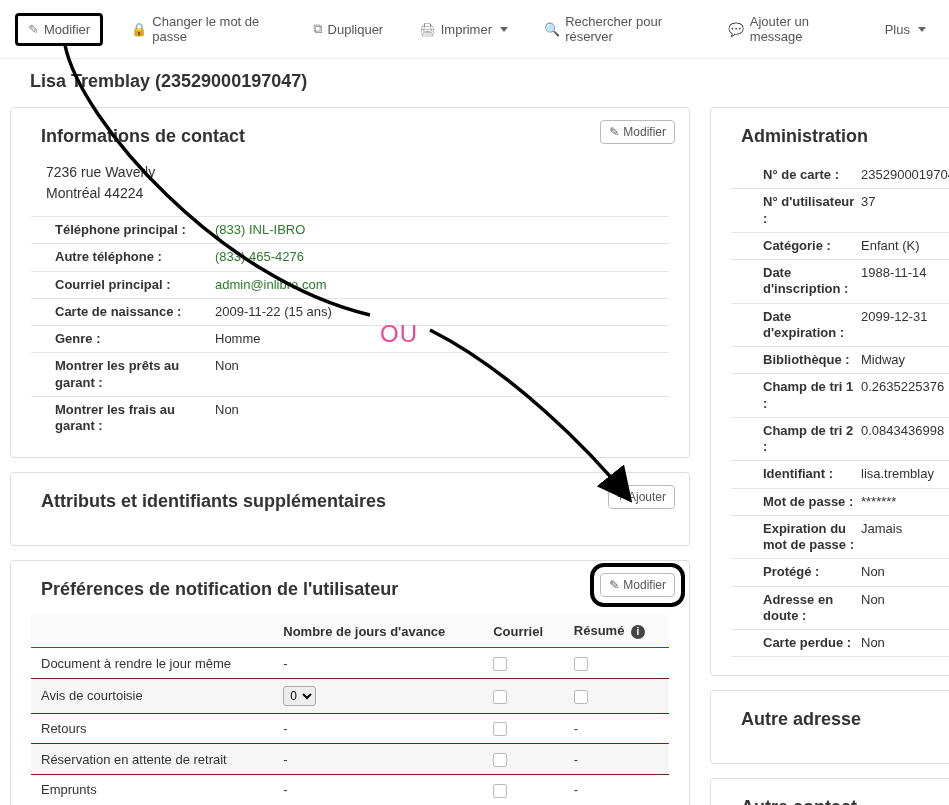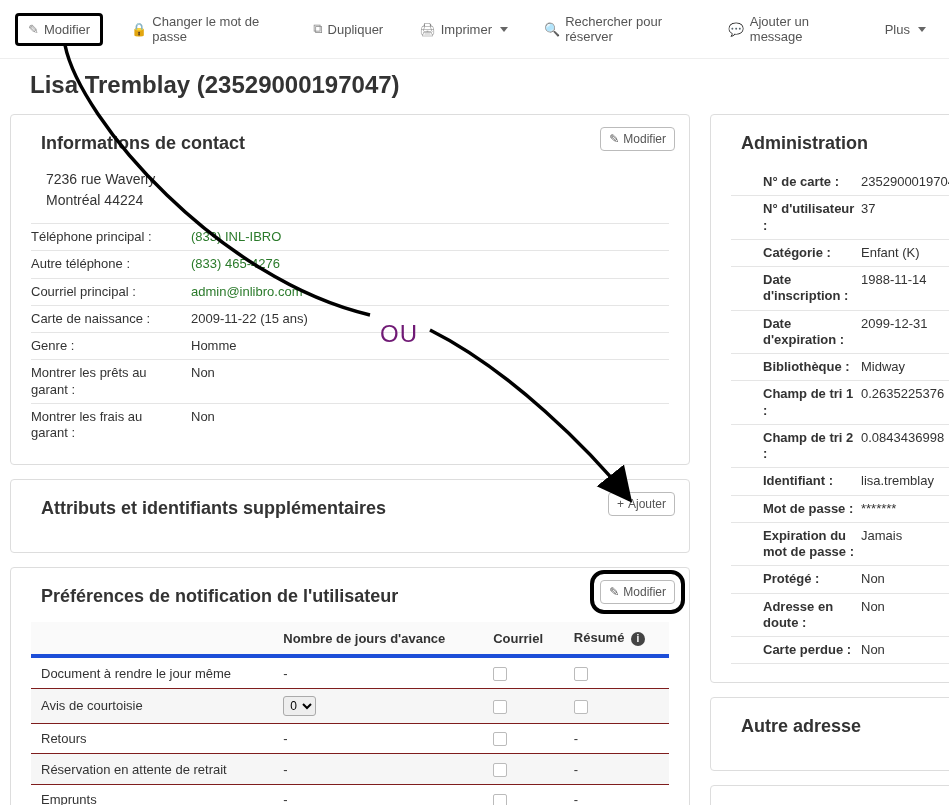--- a/index.html
+++ b/index.html
@@ -34,21 +34,21 @@
   .toolbar-item .icon { color: #888; }
   .caret-down {
     display: inline-block;
     width: 0; height: 0;
     border-left: 4px solid transparent;
     border-right: 4px solid transparent;
     border-top: 5px solid #666;
     margin-left: 3px;
   }
   h2.patron-name {
-    font-size: 24px;
+    font-size: 18px;
     font-weight: bold;
     padding: 12px 30px 15px;
   }
   .layout {
     display: flex;
     gap: 20px;
     padding: 0 10px;
   }
   .col-main { flex: 0 0 680px; }
   .col-side { flex: 1; }
@@ -90,24 +90,25 @@
     line-height: 1.5;
   }
   .dl-list { display: block; }
   .dl-row {
     display: flex;
     border-top: 1px solid #e5e5e5;
     padding: 5px 0;
     font-size: 13px;
   }
   .dl-label {
-    font-weight: normal;
+    font-weight: bold;
     flex: 0 0 160px;
     padding-right: 24px;
     line-height: 1.25;
+    margin-left: 24px;
   }
   .dl-value { flex: 1; }
   .dl-value.link-green { color: #2a7a2a; }
   .admin-row {
     display: flex;
     border-bottom: 1px solid #e5e5e5;
     padding: 5px 0;
     font-size: 13px;
   }
   .admin-label {
@@ -119,21 +120,21 @@
   .admin-value { flex: 1; }
   .notif-table {
     width: 100%;
     border-collapse: collapse;
     font-size: 13px;
   }
   .notif-table th {
     text-align: left;
     font-weight: bold;
     padding: 8px 10px;
-    border-bottom: 4px solid #1d4ed8;
+    border-bottom: 1px solid #1d4ed8;
     background: #fafafa;
   }
   .notif-table td {
     padding: 7px 10px;
     border-bottom: 1px solid #7f1d1d;
   }
   .notif-table tr:nth-child(even) td {
     background: #f6f6f6;
   }
   .checkbox {
@@ -162,21 +163,21 @@
     text-align: center;
     font-weight: bold;
     margin-left: 3px;
   }
   .annotation-or {
     position: absolute;
     left: 380px;
     top: 320px;
     font-size: 24px;
     font-weight: 300;
-    color: #701a75;
+    color: #ec4899;
     letter-spacing: 1px;
     z-index: 10;
   }
   svg.arrow-overlay {
     position: absolute;
     left: 0; top: 0;
     pointer-events: none;
     z-index: 9;
   }
 </style>

